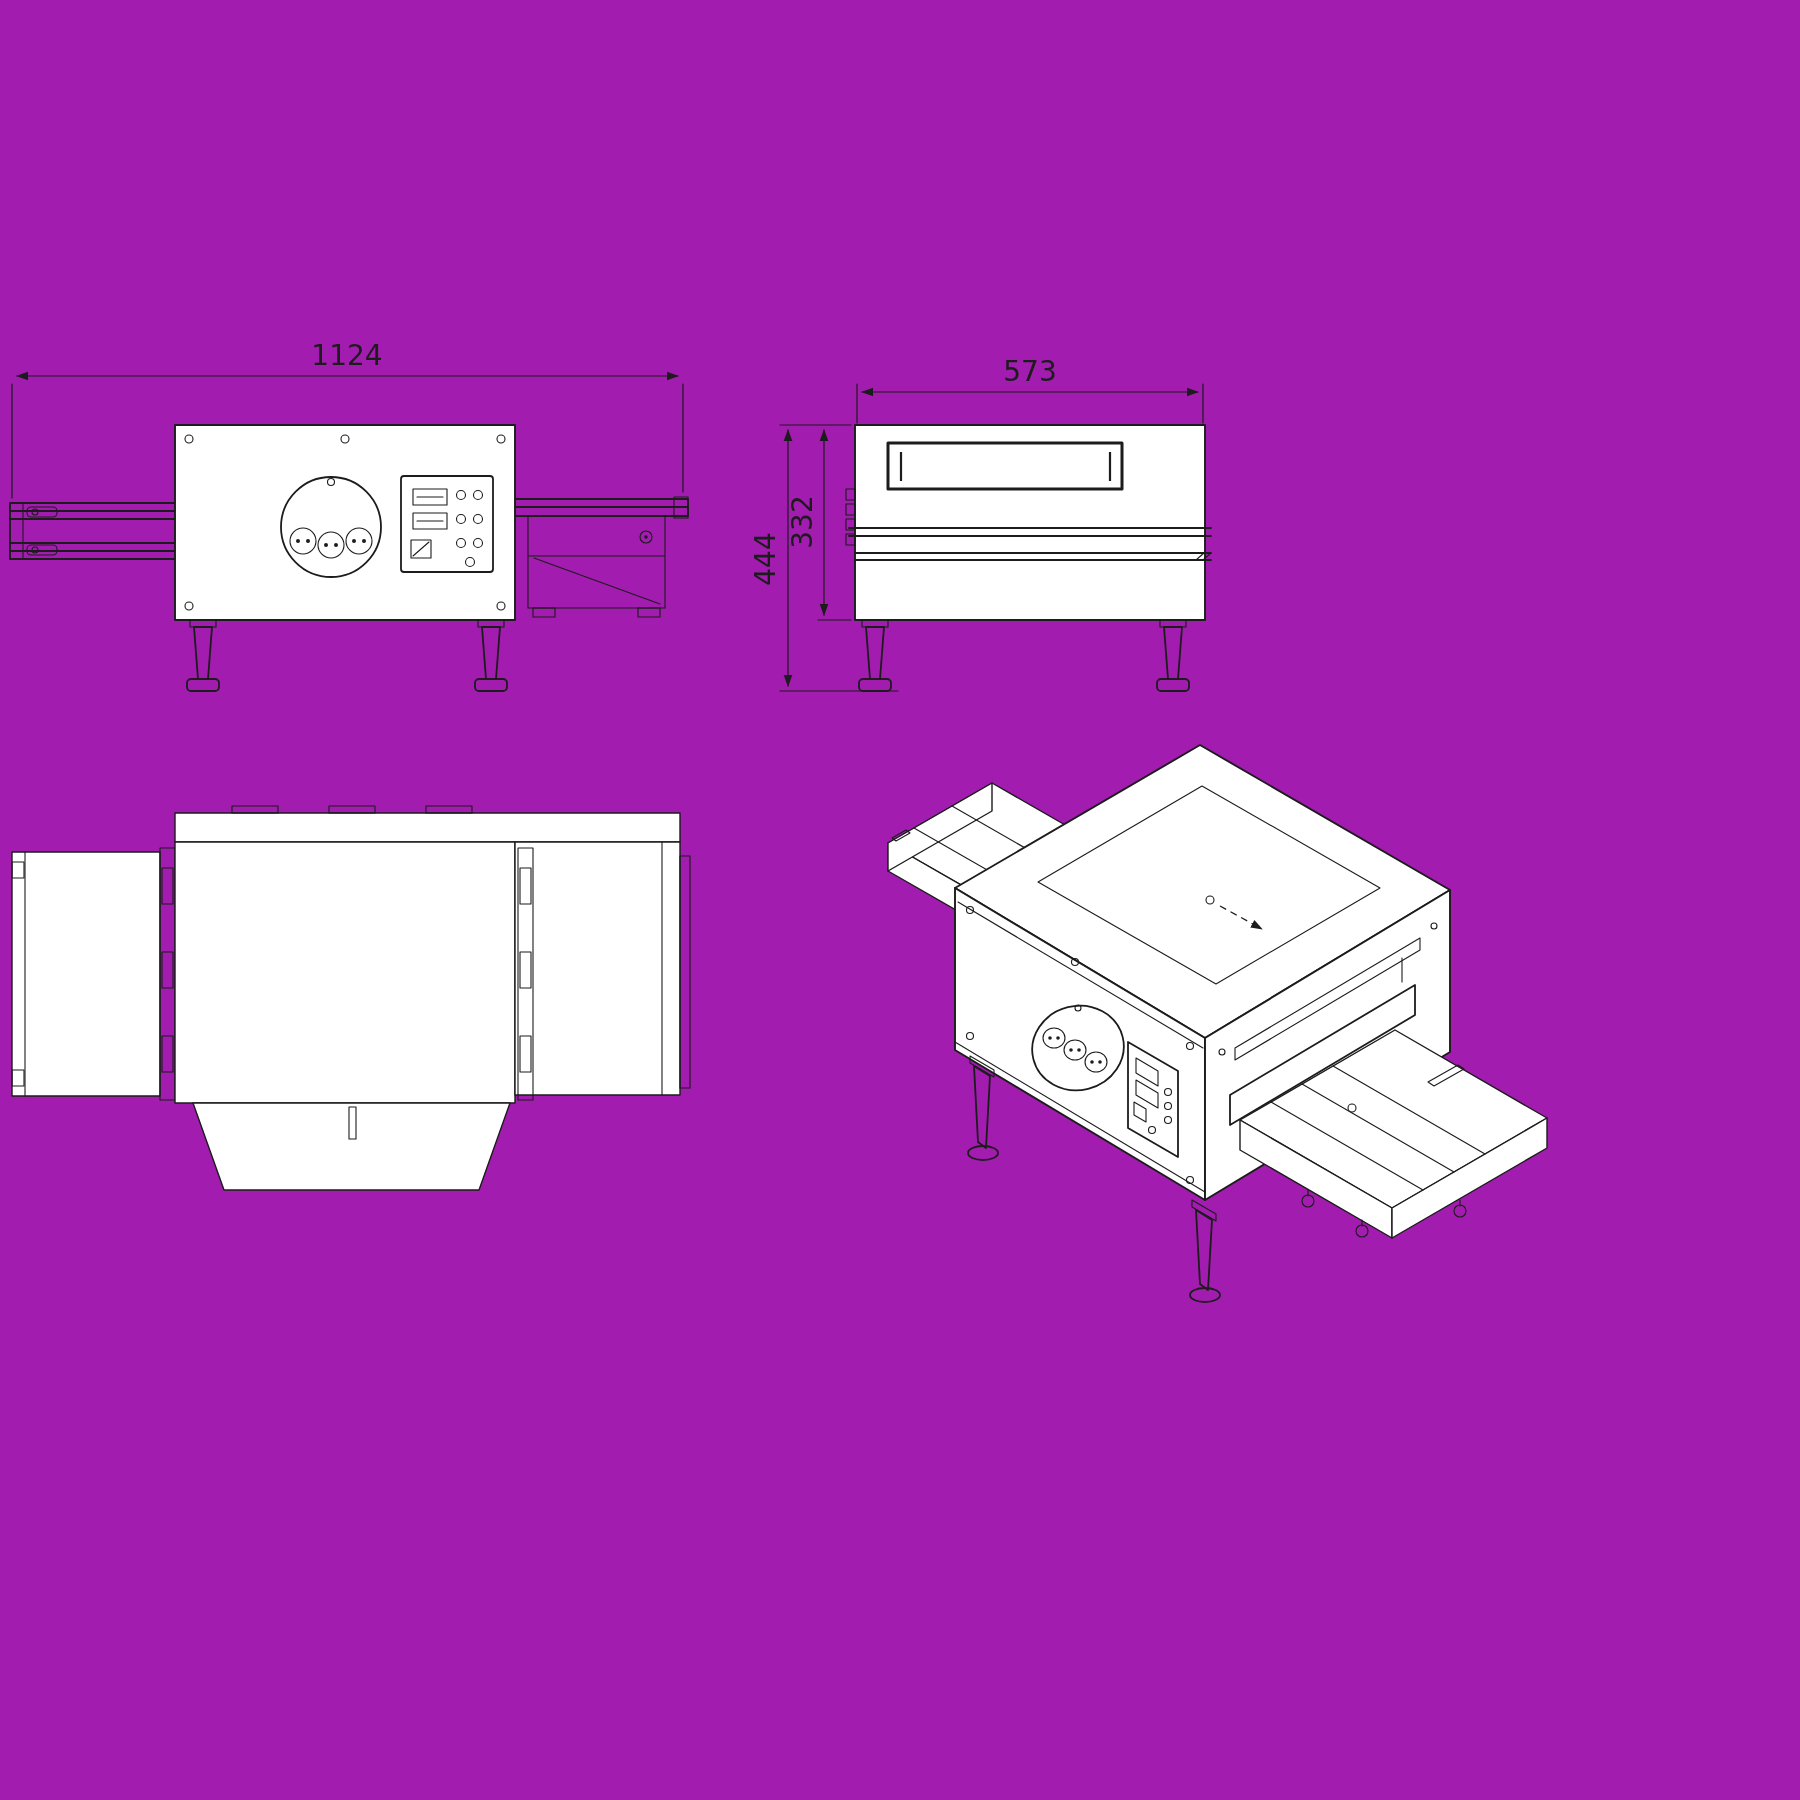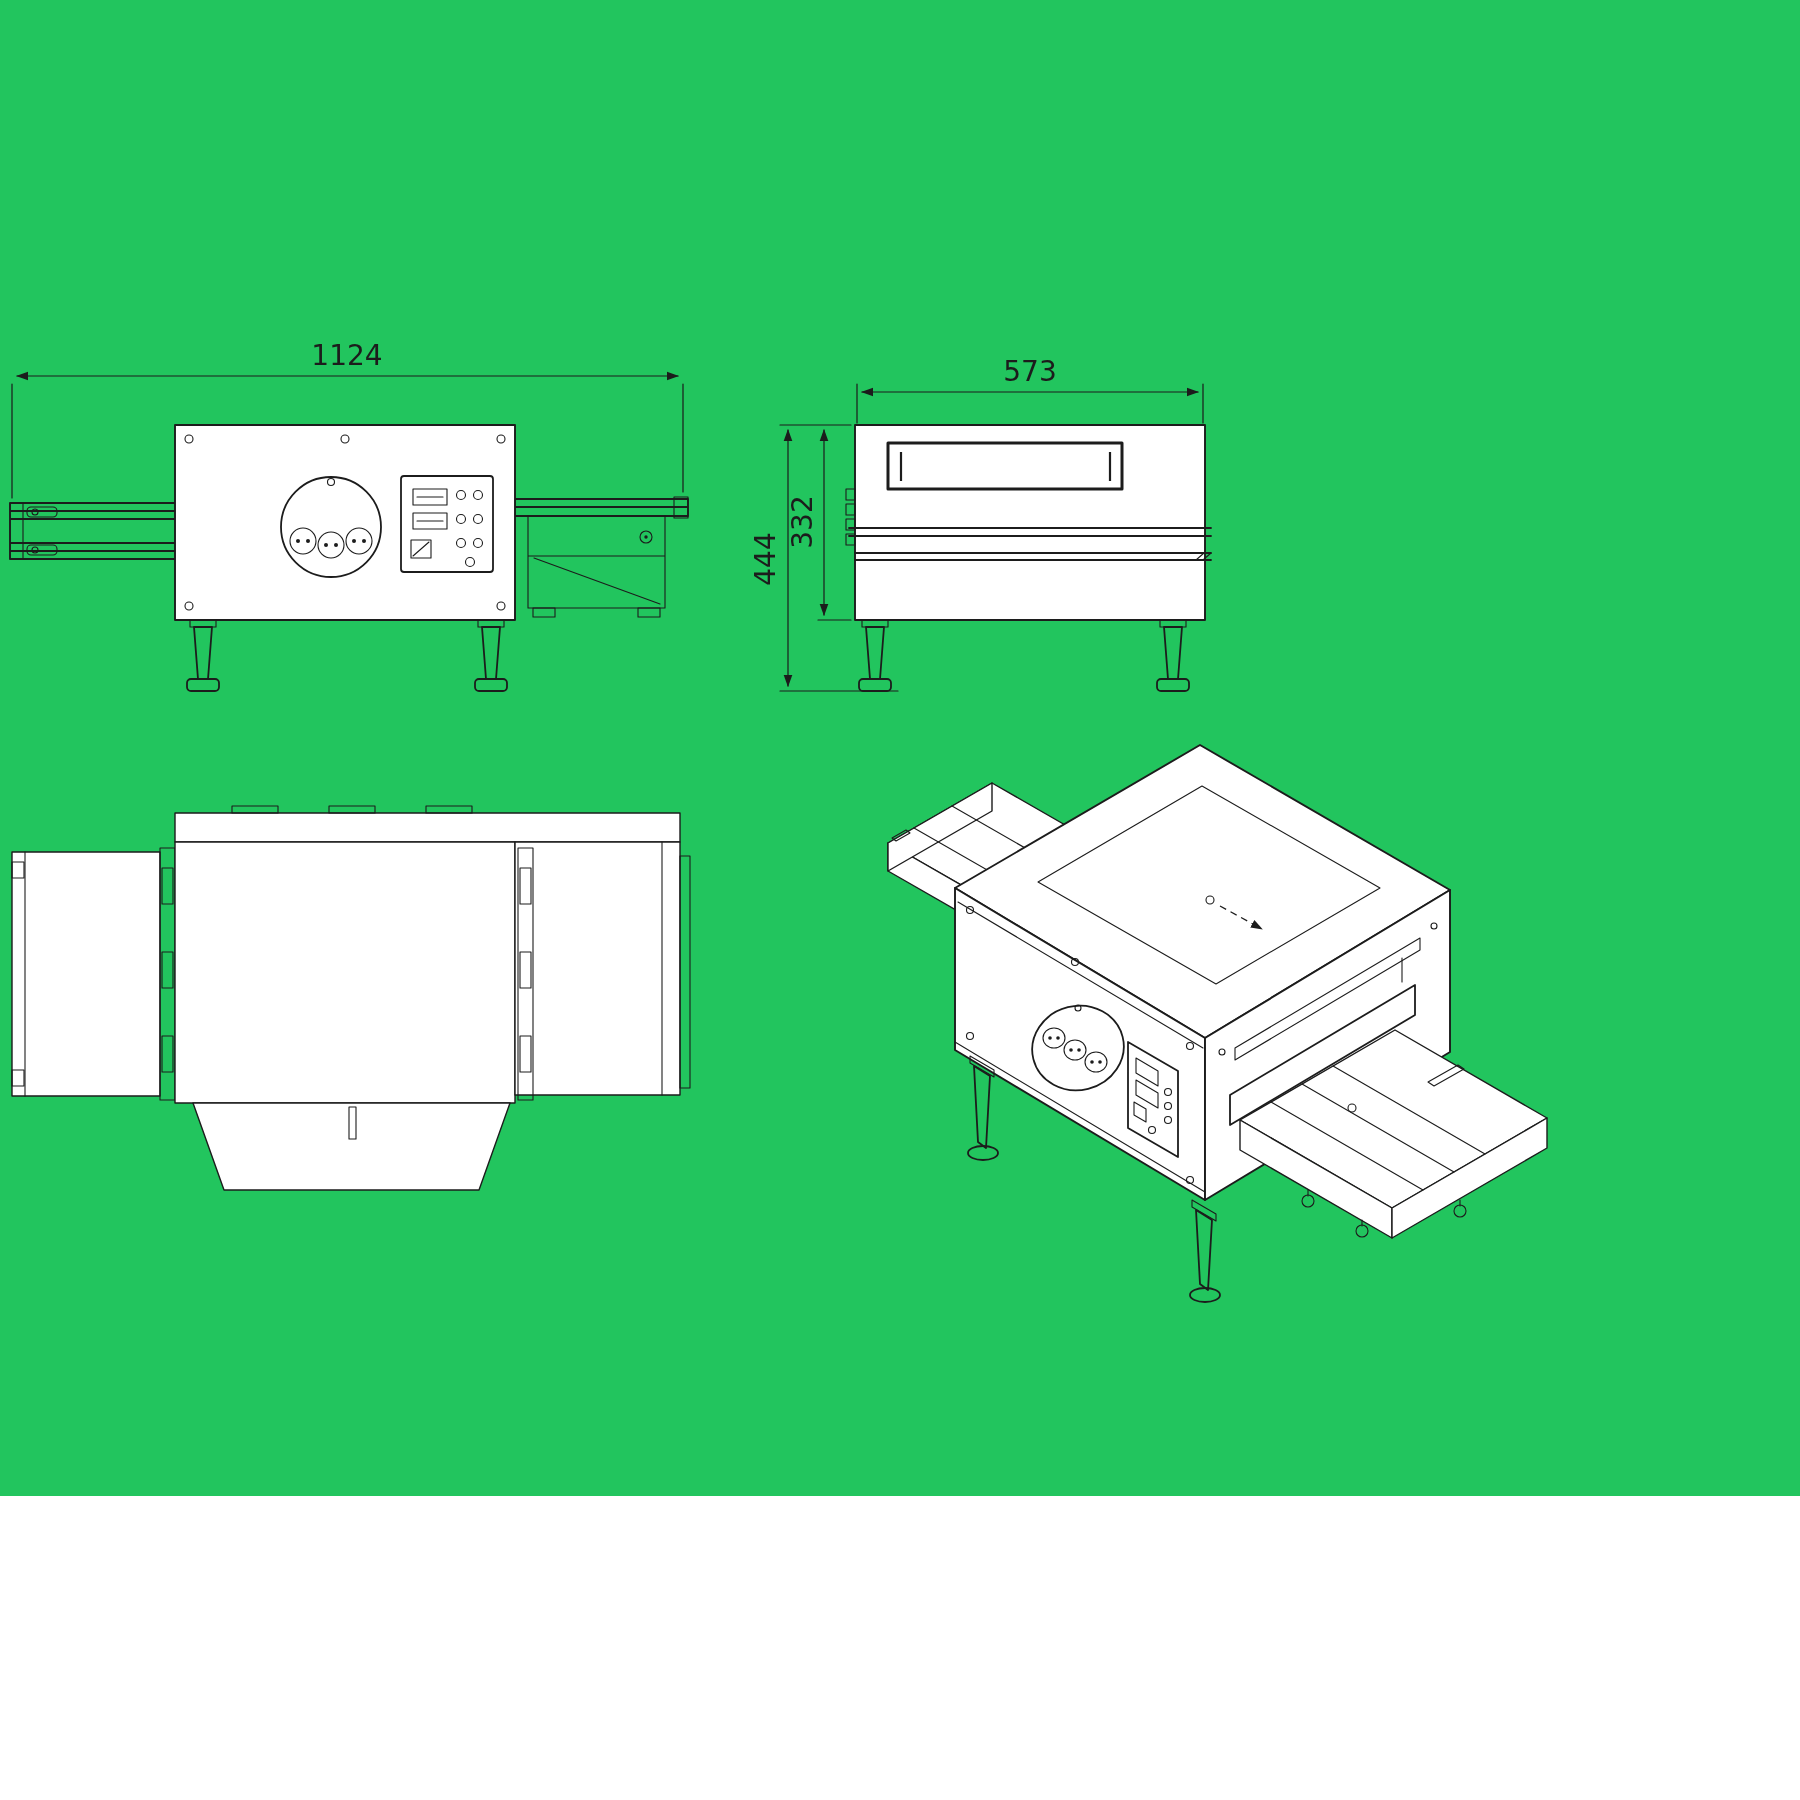--- a/index.html
+++ b/index.html
@@ -1,16 +1,16 @@
 <!DOCTYPE html>
 <html><head>
 <meta charset="utf-8">
 <style>
   html,body{margin:0;padding:0;background:#ffffff;}
-  .sheet{width:1800px;height:1496px;background:#22c55e;position:relative;font-family:"DejaVu Sans",sans-serif;}
+  .sheet{width:1800px;height:1800px;background:#a21caf;position:relative;font-family:"DejaVu Sans",sans-serif;}
   svg{display:block;}
   .ln{fill:none;stroke:#1c1c1c;stroke-width:1.8;stroke-linejoin:round;stroke-linecap:round;}
   .ln2{fill:none;stroke:#1c1c1c;stroke-width:2.2;stroke-linejoin:round;}
   .thin{fill:none;stroke:#1c1c1c;stroke-width:1.1;stroke-linejoin:round;stroke-linecap:round;}
   .thick{fill:none;stroke:#1c1c1c;stroke-width:3;stroke-linejoin:round;}
   .fillw{fill:#ffffff;stroke:#1c1c1c;stroke-width:1.9;stroke-linejoin:round;}
   .fillw2{fill:#ffffff;stroke:#1c1c1c;stroke-width:1.4;stroke-linejoin:round;}
   .dim{fill:none;stroke:#1c1c1c;stroke-width:1.2;stroke-linecap:round;}
   .dot{fill:#1c1c1c;stroke:none;}
   .dimtext{font-family:"DejaVu Sans",sans-serif;font-size:28px;fill:#1c1c1c;}

